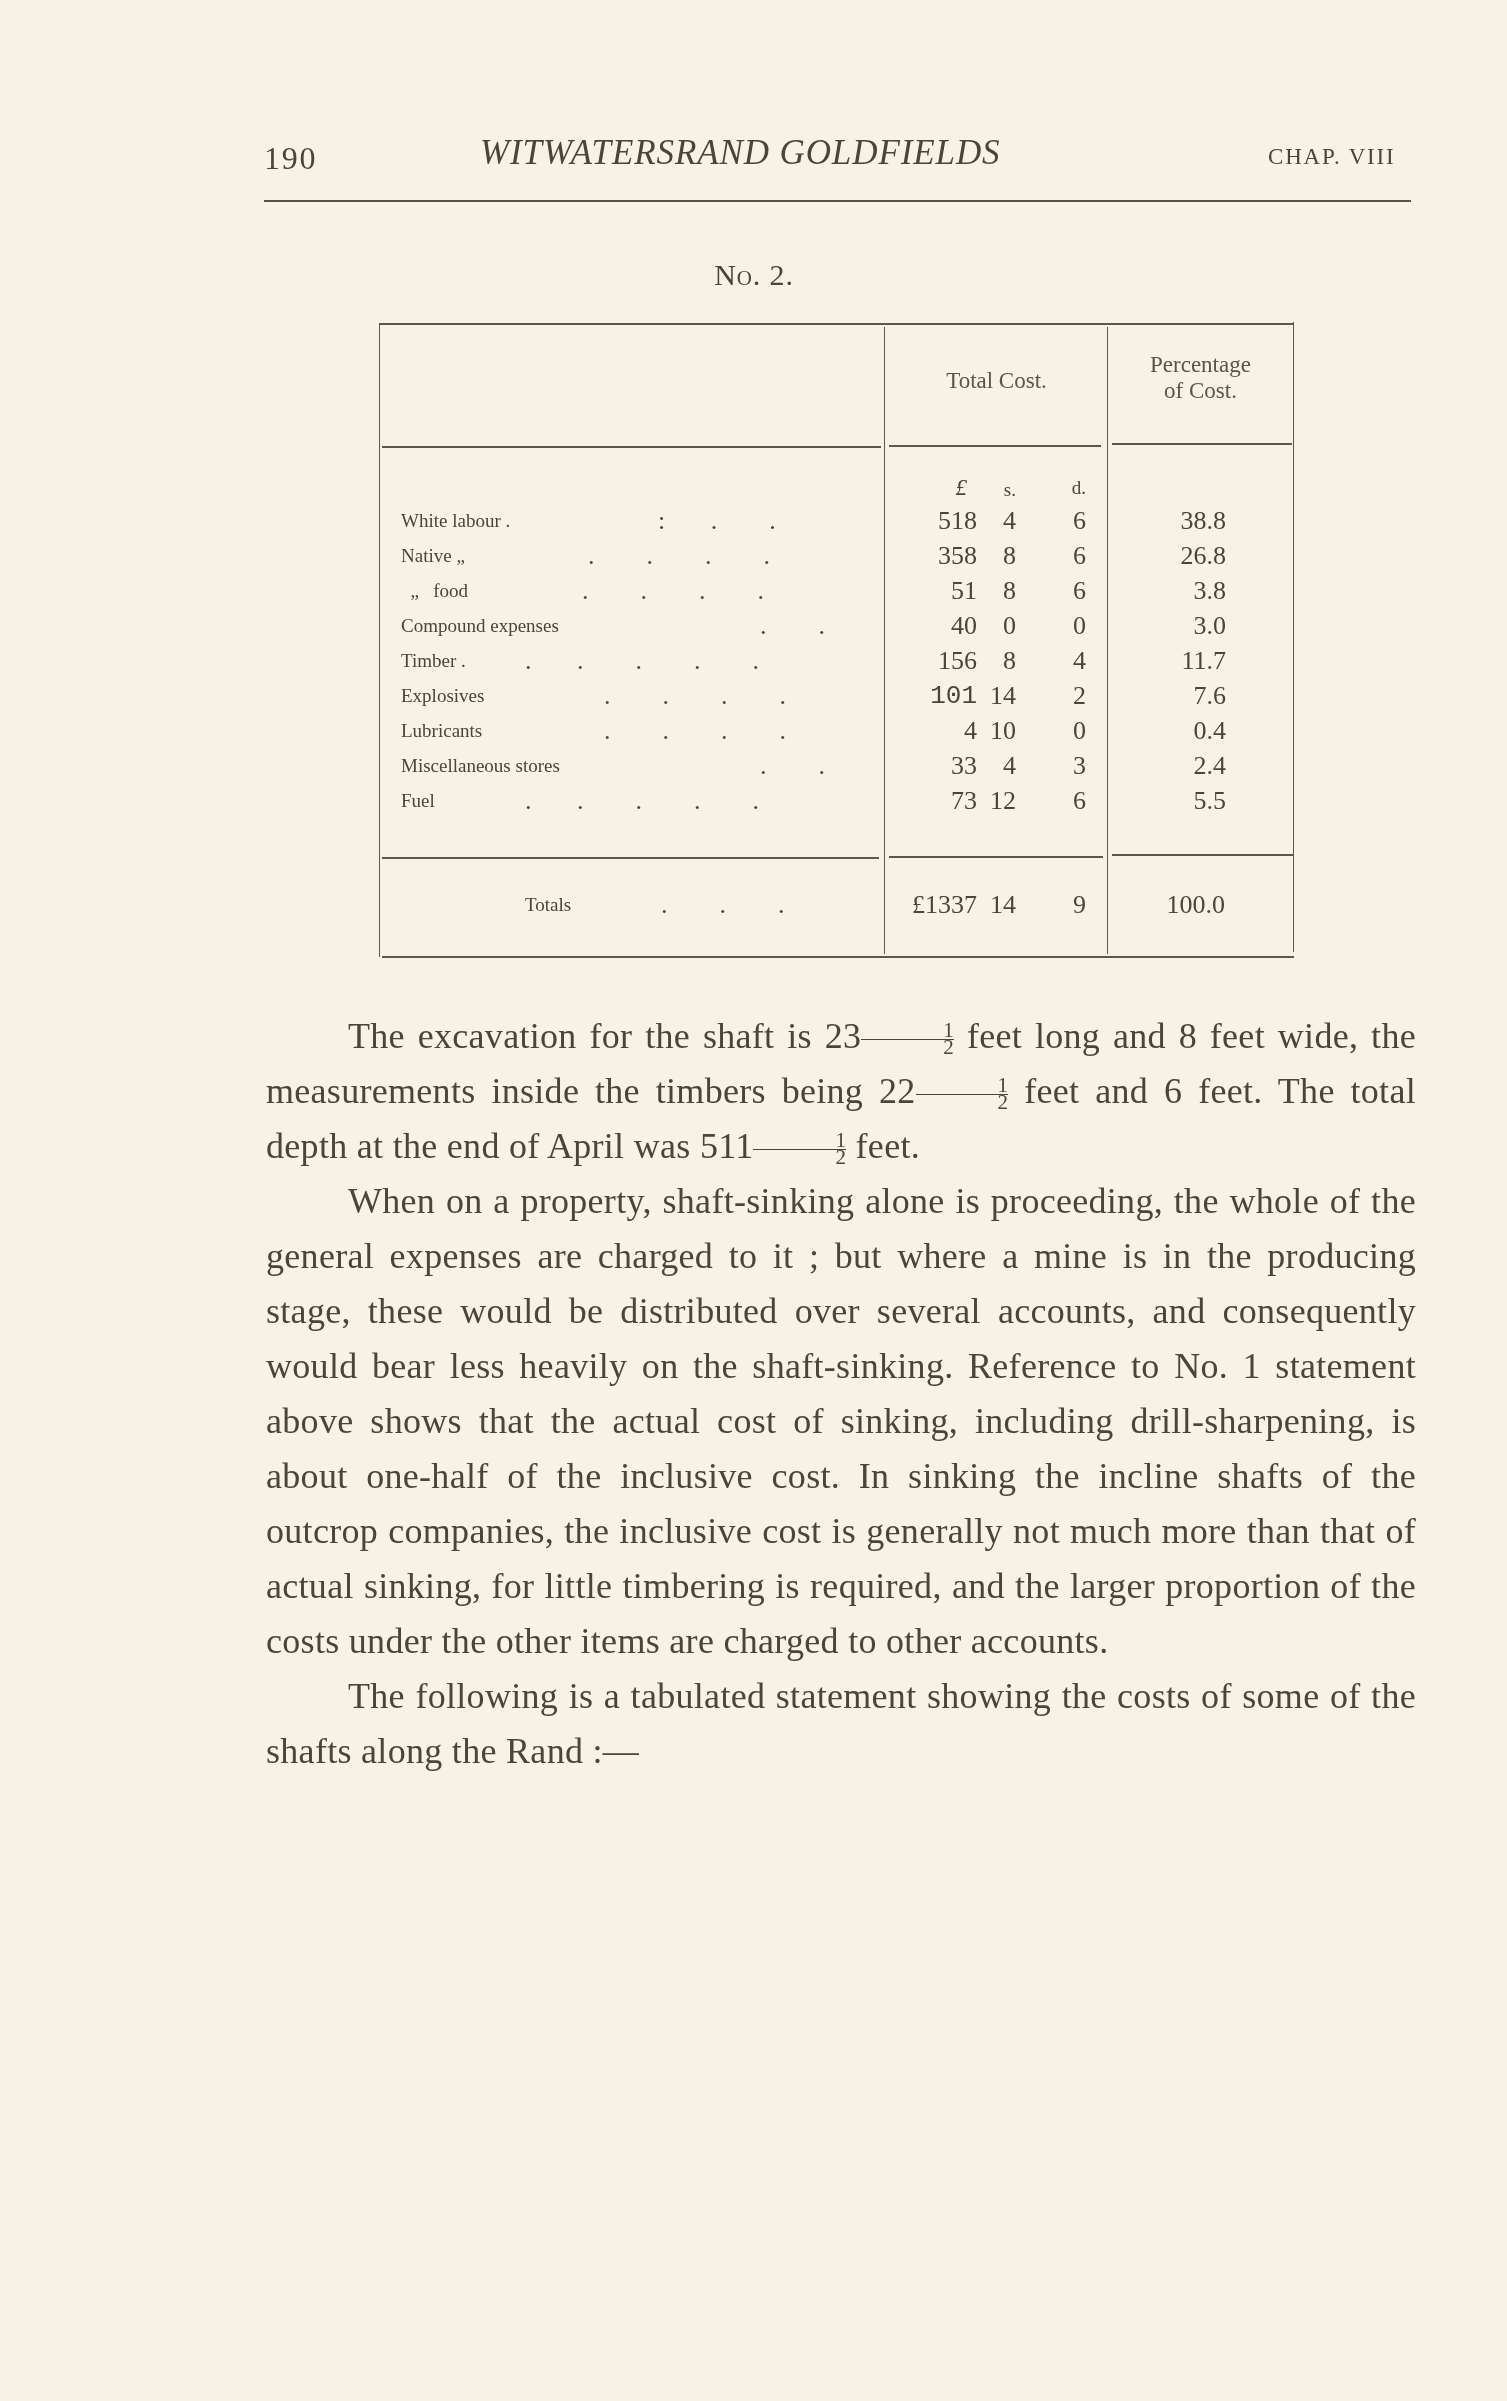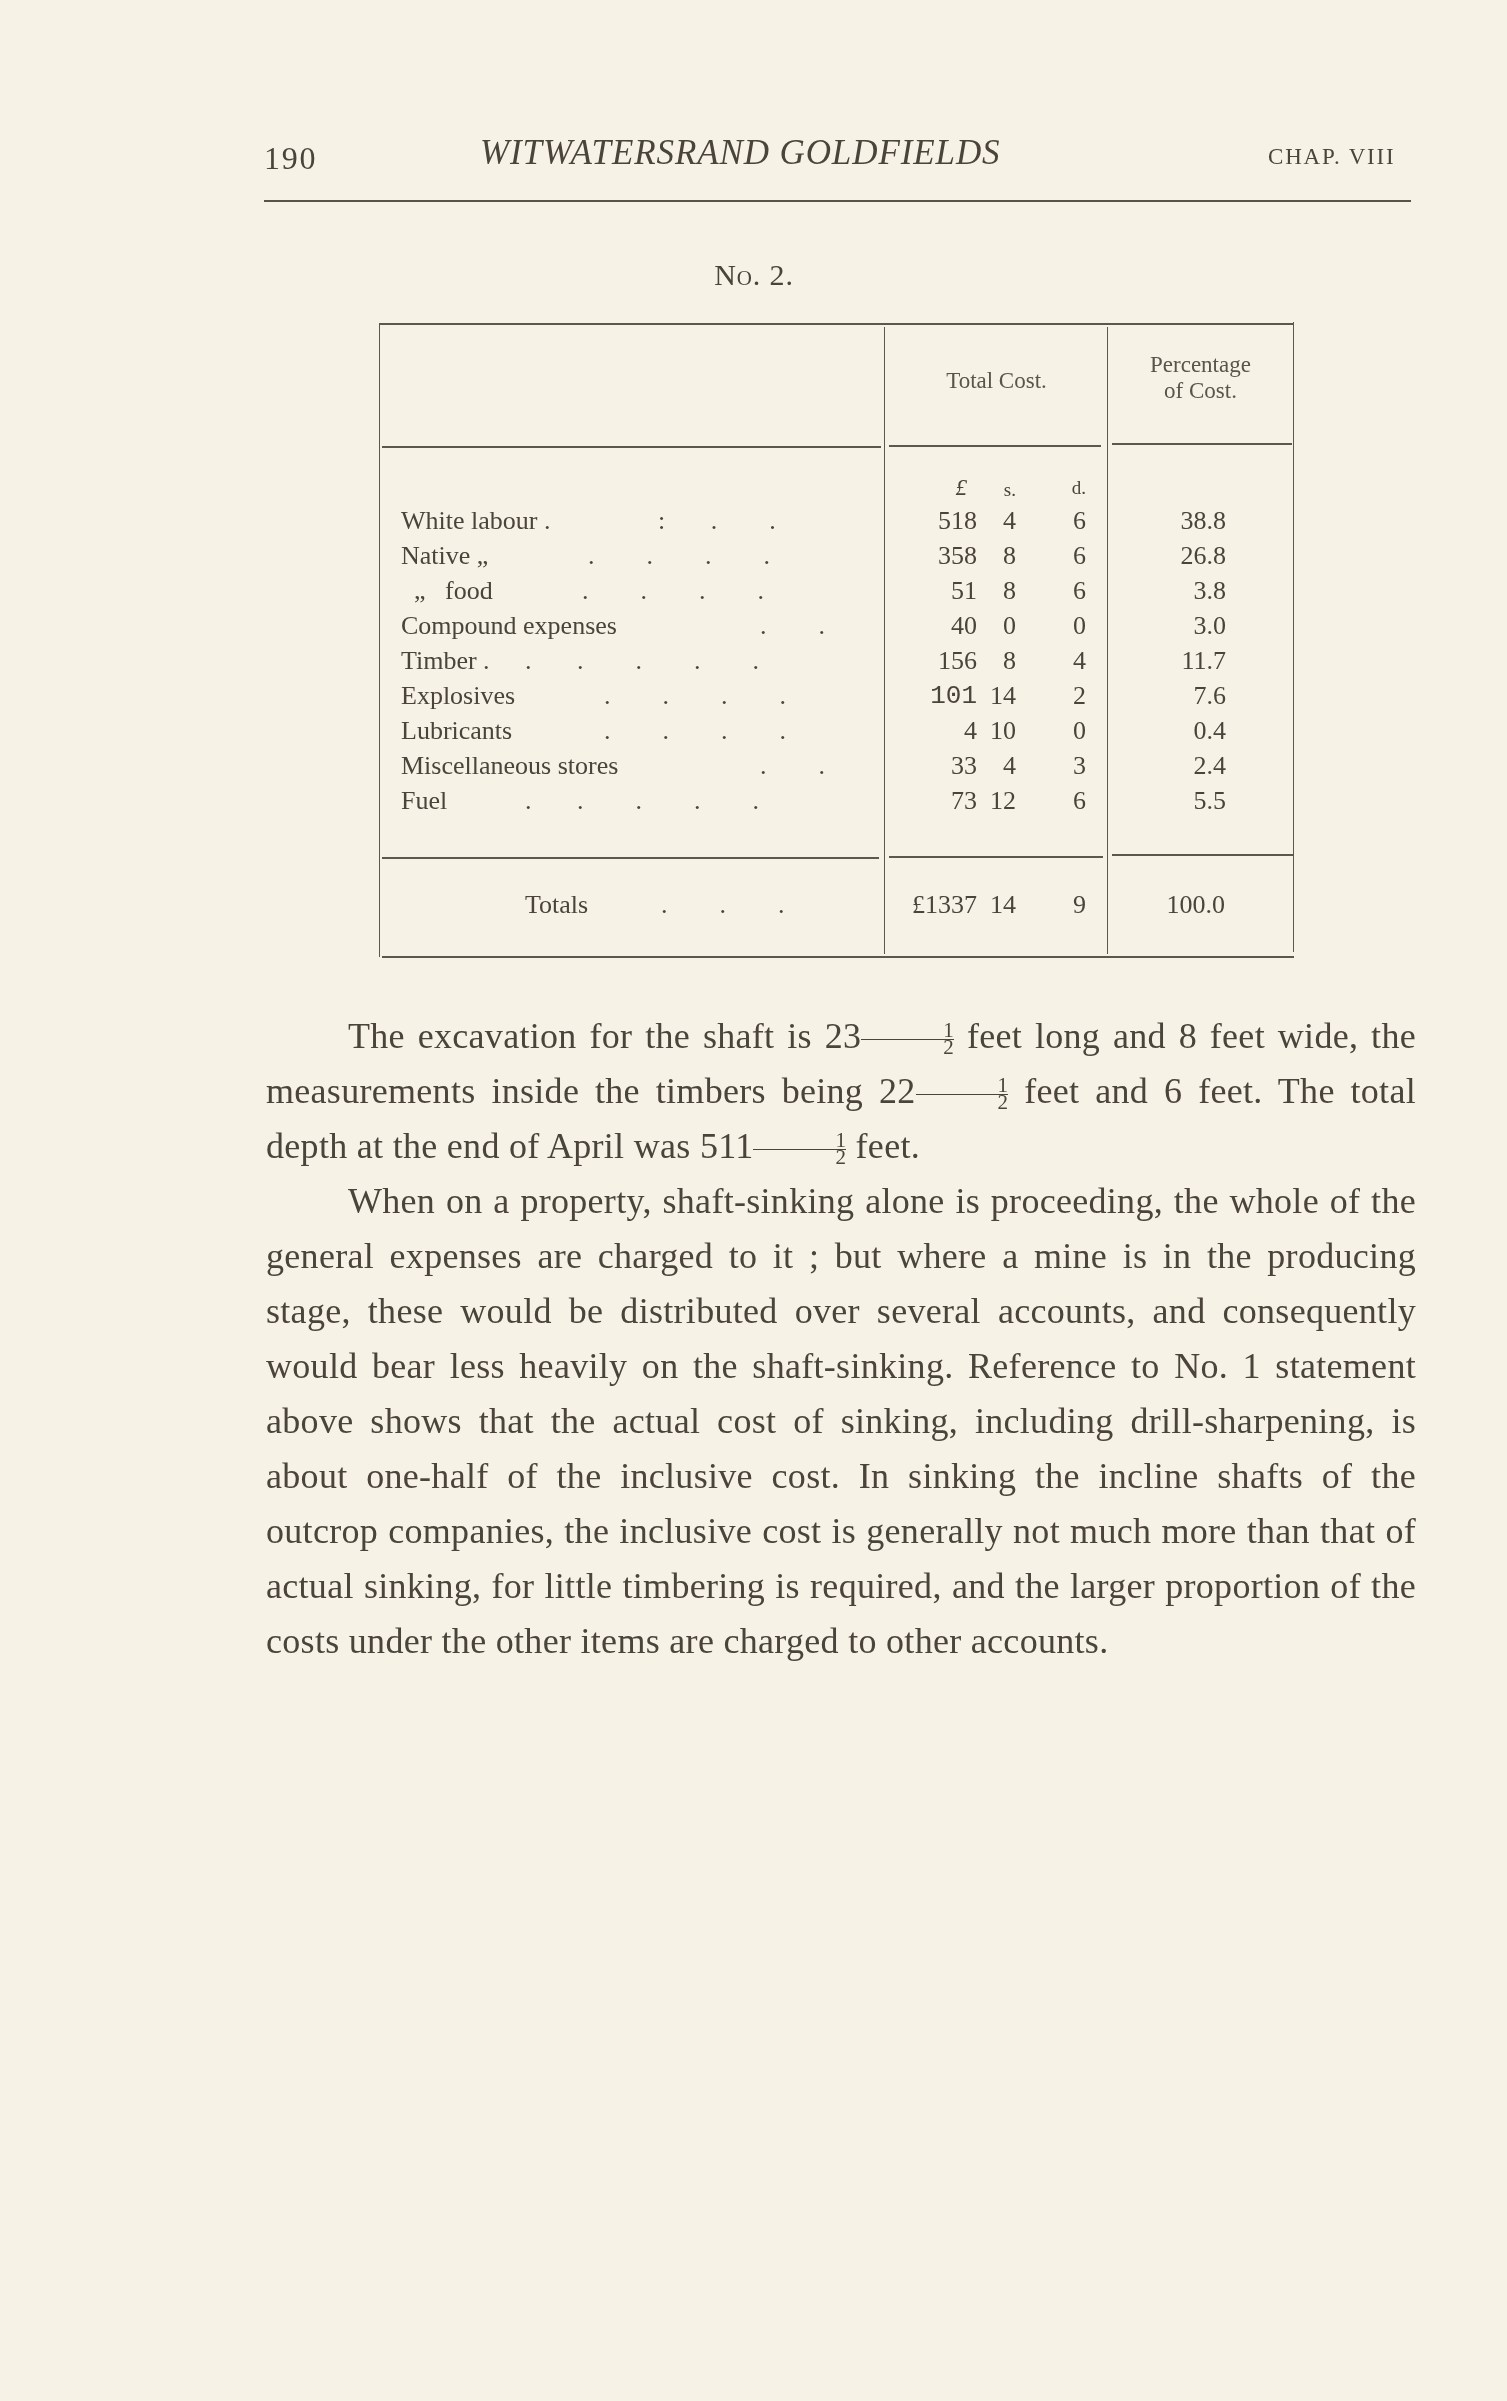--- a/index.html
+++ b/index.html
@@ -5,21 +5,21 @@
   html, body { margin:0; padding:0; }
   body { width:1508px; height:2401px; background:#f6f2e6; position:relative; overflow:hidden;
          font-family:"Liberation Serif","DejaVu Serif",serif; color:#4a443b; }
   .abs { position:absolute; }
   .hdr-num { left:264px; top:140px; font-size:32px; letter-spacing:1.8px; }
   .hdr-title { left:480px; top:133px; width:700px; font-size:35px; font-style:italic; letter-spacing:0.9px; white-space:nowrap; }
   .hdr-chap { left:1268px; top:144px; font-size:23px; letter-spacing:1.8px; white-space:nowrap; }
   .hdr-rule { left:264px; top:200px; width:1147px; height:1.8px; background:#5a5348; }
   .tbl-title { left:0; width:1508px; top:258px; text-align:center; font-size:30px; letter-spacing:0.9px; font-variant:small-caps; }
   .line { background:#5e574c; position:absolute; }
-  .cell-txt { position:absolute; font-size:26px; white-space:nowrap; line-height:30px; }
+  .cell-txt { position:absolute; font-size:19px; white-space:nowrap; line-height:30px; }
   .hdr-cell { position:absolute; font-size:23px; text-align:center; line-height:26px; color:#5a544a; }
   .num { position:absolute; font-size:26px; text-align:right; line-height:30px; white-space:nowrap; }
   .dots { position:absolute; font-size:26px; line-height:30px; letter-spacing:0; white-space:nowrap; }
   .body-text { position:absolute; left:266px; top:1009px; width:1150px; font-size:36px; line-height:55px; text-align:justify; letter-spacing:0.3px; }
   .body-text p { margin:0; text-indent:82px; }
   .frac { font-size:21px; display:inline-block; vertical-align:middle; line-height:15.8px; text-align:center; }
   .frac span { display:block; }
   .frac .top { border-bottom:0.9px solid #4a443b; }
 </style>
 </head>
@@ -137,14 +137,15 @@
     <div class="num" style="left:884px;top:890px;width:93px;">£1337</div>
     <div class="num" style="left:981px;top:890px;width:35px;">14</div>
     <div class="num" style="left:1051px;top:890px;width:35px;">9</div>
     <div class="num" style="left:1129px;top:890px;width:96px;">100.0</div>
   </div>
 </div>
 
 <div class="body-text">
   <p><span>The excavation for the shaft is 23</span><span class="frac"><span class="top">1</span><span>2</span></span><span> feet long and 8 feet wide, the measurements inside the timbers being 22</span><span class="frac"><span class="top">1</span><span>2</span></span><span> feet and 6 feet. The total depth at the end of April was 511</span><span class="frac"><span class="top">1</span><span>2</span></span><span> feet.</span></p>
   <p>When on a property, shaft-sinking alone is proceeding, the whole of the general expenses are charged to it ; but where a mine is in the producing stage, these would be distributed over several accounts, and consequently would bear less heavily on the shaft-sinking. Reference to No. 1 statement above shows that the actual cost of sinking, including drill-sharpening, is about one-half of the inclusive cost. In sinking the incline shafts of the outcrop companies, the inclusive cost is generally not much more than that of actual sinking, for little timbering is required, and the larger proportion of the costs under the other items are charged to other accounts.</p>
+  <p>The following is a tabulated statement showing the costs of some of the shafts along the Rand :—</p>
 </div>
 
 
 </body></html>

